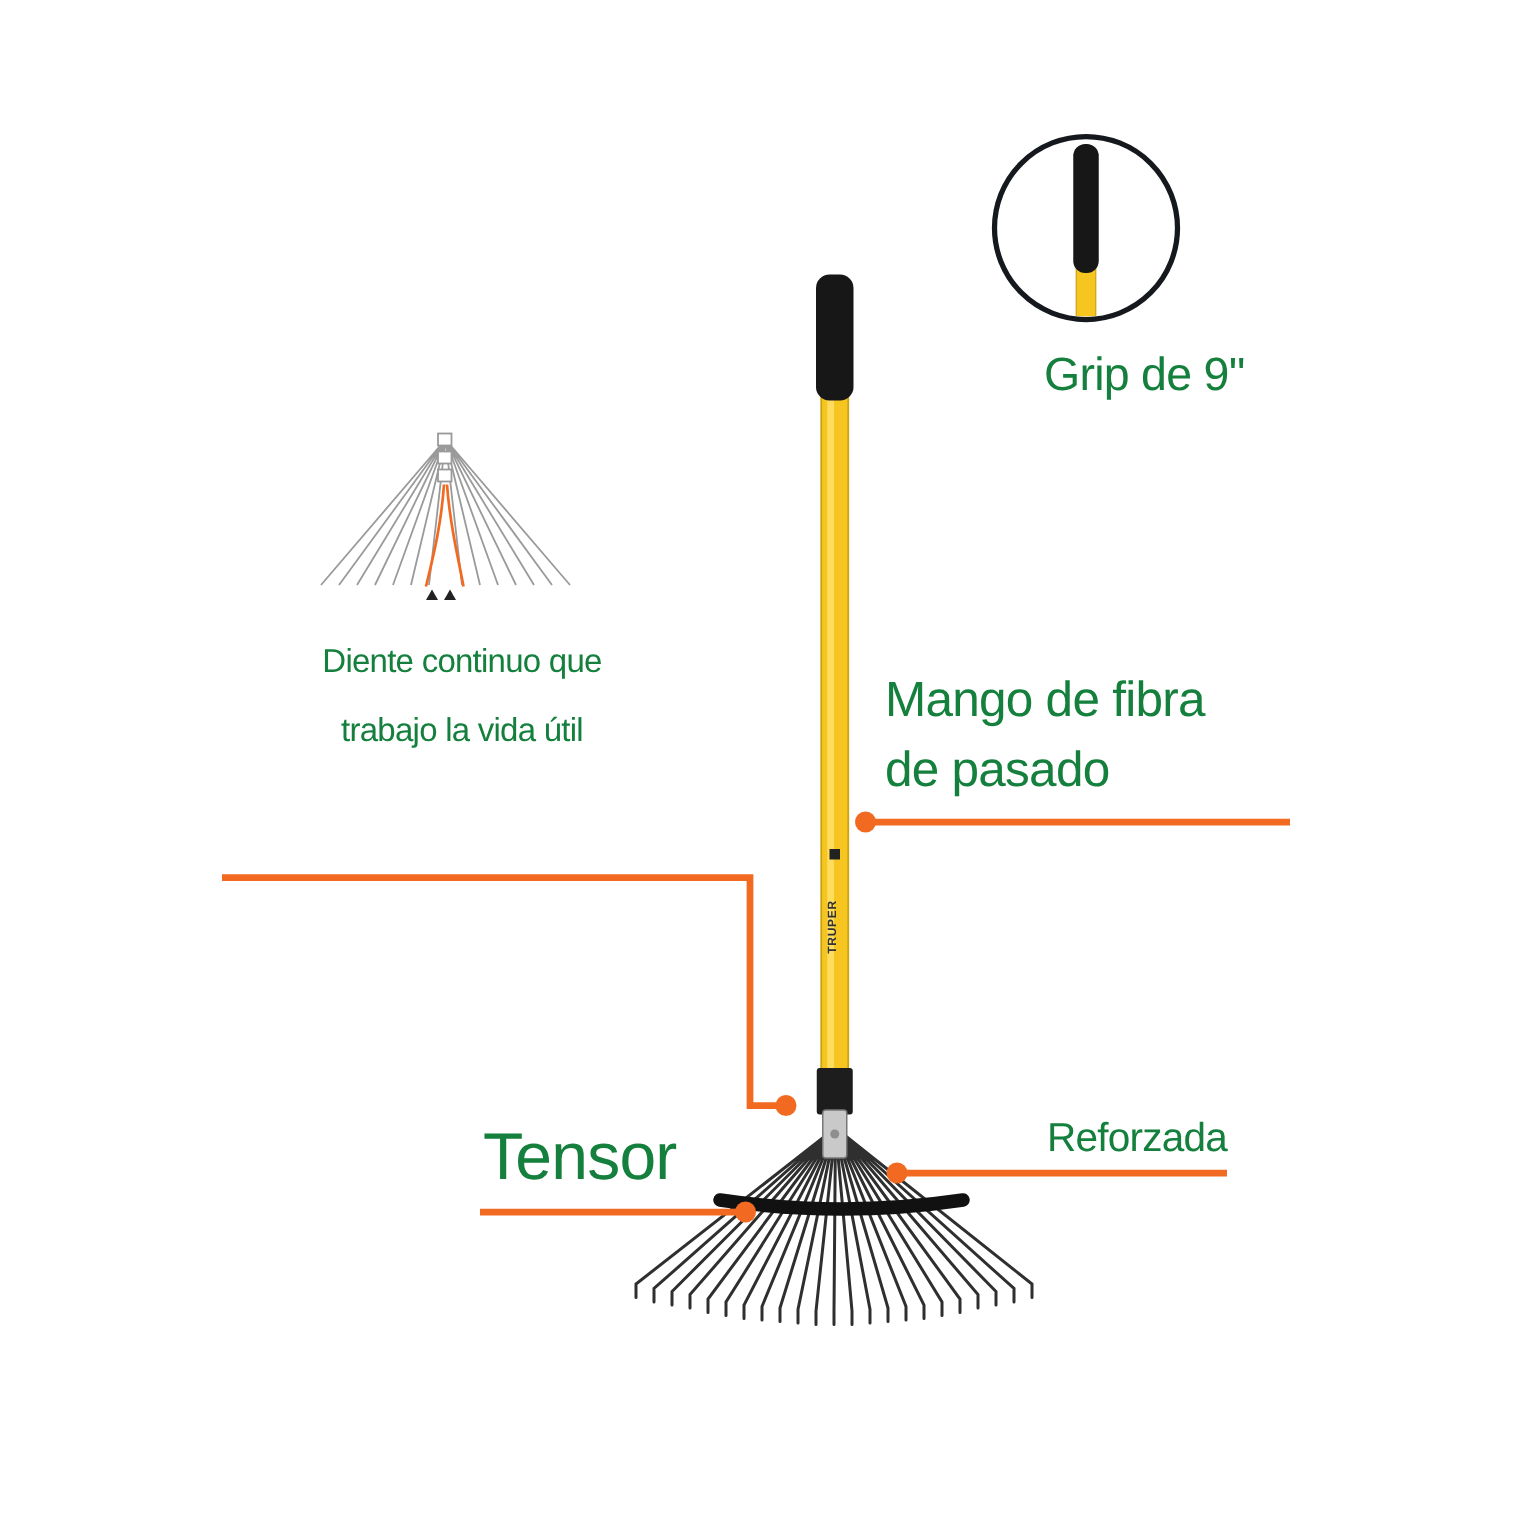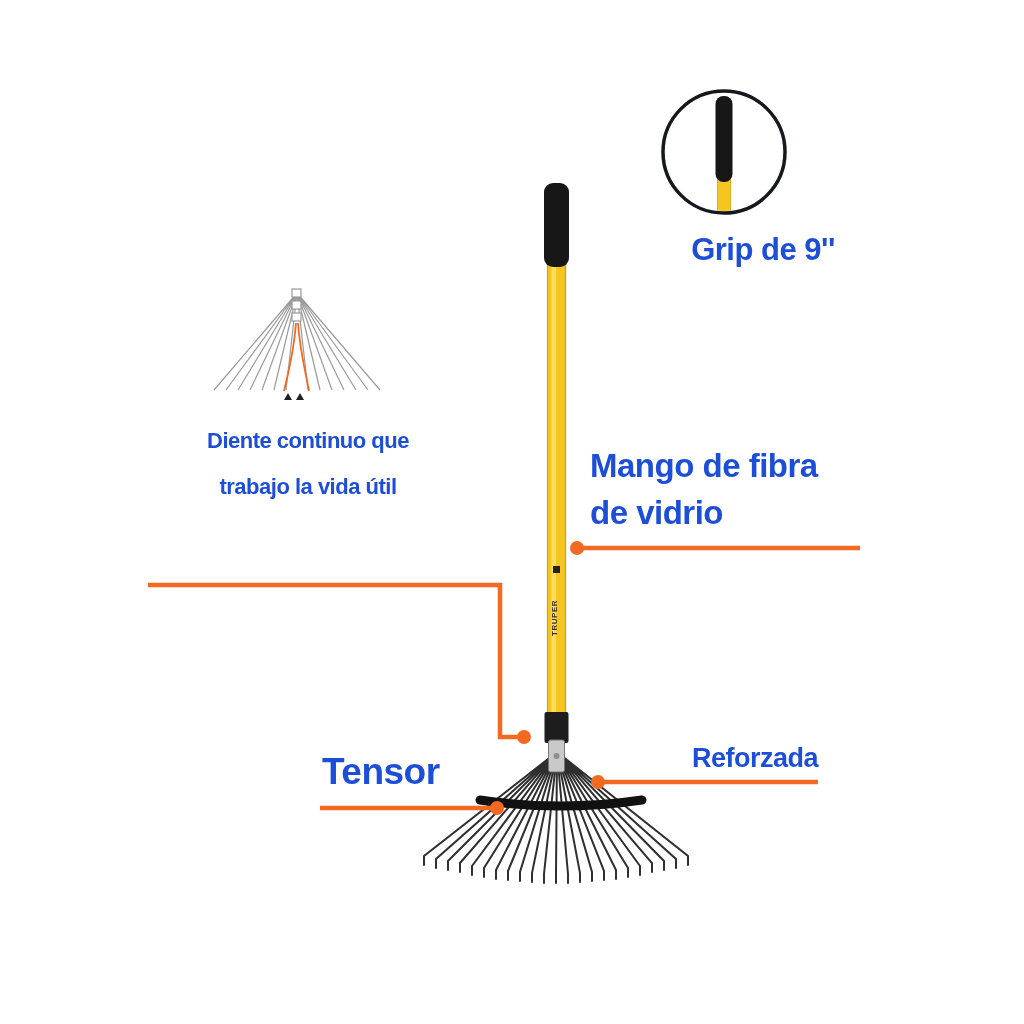--- a/index.html
+++ b/index.html
@@ -2,27 +2,27 @@
 <html><head>
 <meta charset="utf-8">
 <style>
   html,body{margin:0;padding:0;background:#ffffff;}
   #stage{
     position:relative;width:1024px;height:1024px;background:#ffffff;
     font-family:"Liberation Sans",sans-serif;overflow:hidden;
   }
   #art{position:absolute;left:0;top:0;width:1024px;height:1024px;}
   .label{
-    position:absolute;color:#1d4ed8;font-weight:700;letter-spacing:-0.5px;
+    position:absolute;color:#15803d;font-weight:400;letter-spacing:-0.5px;
   }
   .lbl-grip{left:640px;top:232px;width:246px;text-align:center;font-size:31px;line-height:36px;}
   .lbl-grip-sub{left:640px;top:280px;width:246px;text-align:center;font-size:29px;line-height:34px;}
   .lbl-mango{left:590px;top:442px;width:256px;text-align:left;font-size:33px;line-height:47px;}
   .lbl-diente{left:128px;top:418px;width:360px;text-align:center;font-size:22px;line-height:46px;}
-  .lbl-tensor{left:322px;top:754px;font-size:37px;line-height:36px;}
+  .lbl-tensor{left:322px;top:754px;font-size:44px;line-height:36px;}
   .lbl-reforzada{left:600px;top:740px;width:218px;text-align:right;font-size:27px;line-height:36px;}
 </style>
 </head>
 <body>
 
 <div id="stage">
 
   <svg id="art" viewBox="0 0 1024 1024" aria-hidden="true">
     <defs>
       <clipPath id="insetClip">
@@ -91,21 +91,21 @@
 
       <path d="M320 808 H497"></path>
       <circle cx="497" cy="808" r="7" fill="#f26a21" stroke="none"></circle>
     </g>
   </svg>
 
   <div class="label lbl-grip">Grip de 9''</div>
 
   <div class="label lbl-mango">
     <div>Mango de fibra</div>
-    <div>de vidrio</div>
+    <div>de pasado</div>
   </div>
 
   <div class="label lbl-diente">
     <div>Diente continuo que</div>
     <div>trabajo la vida útil</div>
   </div>
 
   <div class="label lbl-tensor">Tensor</div>
   <div class="label lbl-reforzada">Reforzada</div>
 

